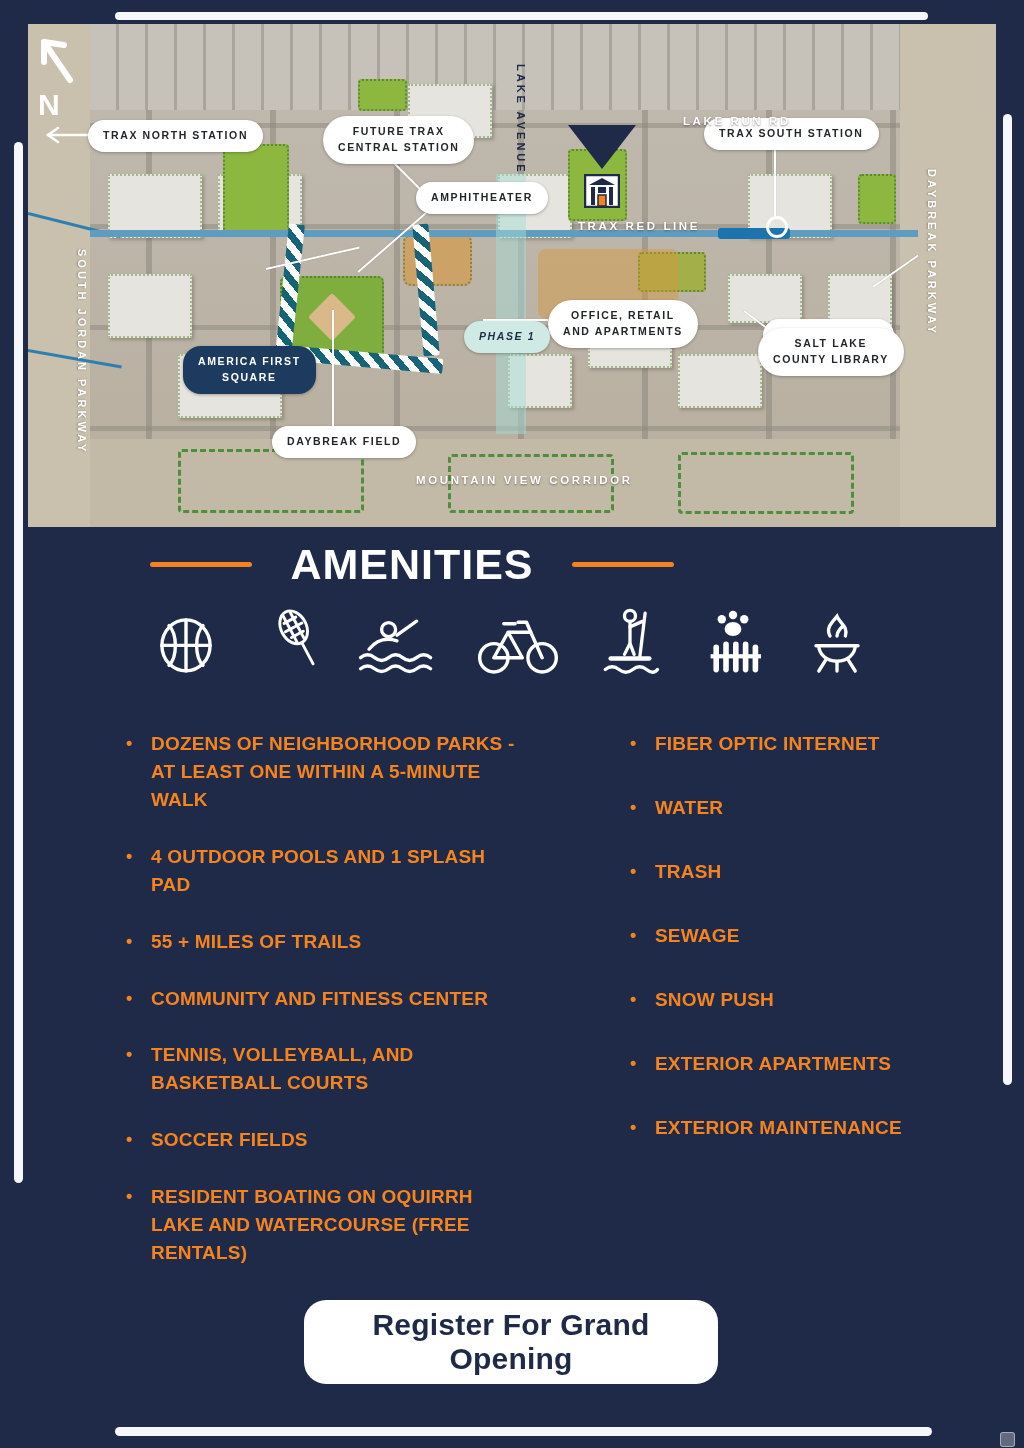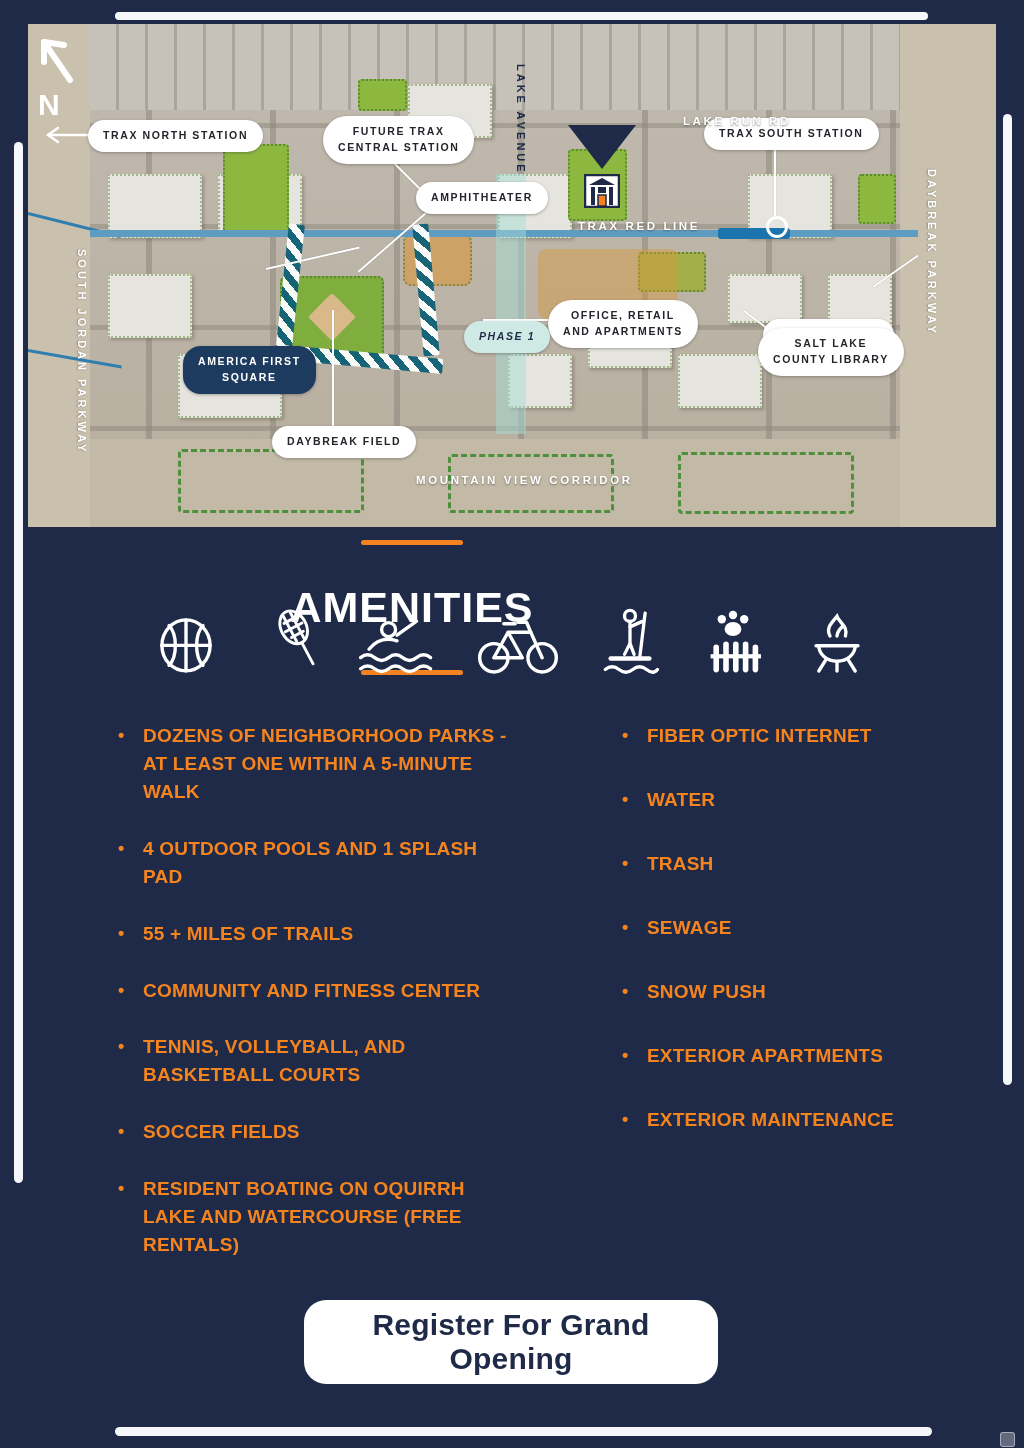--- a/index.html
+++ b/index.html
@@ -74,32 +74,32 @@
   .cline{position:absolute;background:#fff;height:2px;transform-origin:left center;box-shadow:0 0 1px rgba(0,0,0,.3);}
   .cline.v{width:2px;transform-origin:top center;}
   .station-circle{position:absolute;left:738px;top:192px;width:16px;height:16px;border:3px solid #fff;border-radius:50%;}
 
   .north{position:absolute;left:6px;top:8px;color:#fff;}
   .north .n-letter{font-weight:bold;font-size:30px;color:#fff;margin-left:4px;margin-top:-4px;}
 
   
   .amenities-header{
     position:absolute;left:0;top:540px;width:824px;
-    display:flex;align-items:center;justify-content:center;gap:38px;flex-direction:column;
+    display:flex;align-items:center;justify-content:center;gap:38px;
   }
   .rule{width:102px;height:5px;border-radius:3px;background:#f58220;}
   .amenities-title{margin:0;color:#fff;font-size:43px;font-weight:bold;letter-spacing:1px;}
 
   .icons-row{
     position:absolute;left:152px;top:598px;width:720px;height:80px;
     display:flex;justify-content:space-between;align-items:flex-end;
   }
   .icons-row svg{display:block;}
 
-  ul.alist{position:absolute;margin:8px;padding:0;list-style:none;}
+  ul.alist{position:absolute;margin:16px;padding:0;list-style:none;}
   ul.alist.left{left:108px;top:714px;width:402px;}
   ul.alist.right{left:612px;top:714px;width:330px;}
   ul.alist li{
     position:relative;padding-left:27px;color:#f5841f;font-weight:bold;
     font-size:19px;line-height:1.47;letter-spacing:.2px;margin-bottom:29px;
   }
   ul.alist.right li{margin-bottom:36px;}
   ul.alist li::before{content:"\2022";position:absolute;left:2px;top:0;font-size:18px;color:#f5841f;}
 
   .register{

